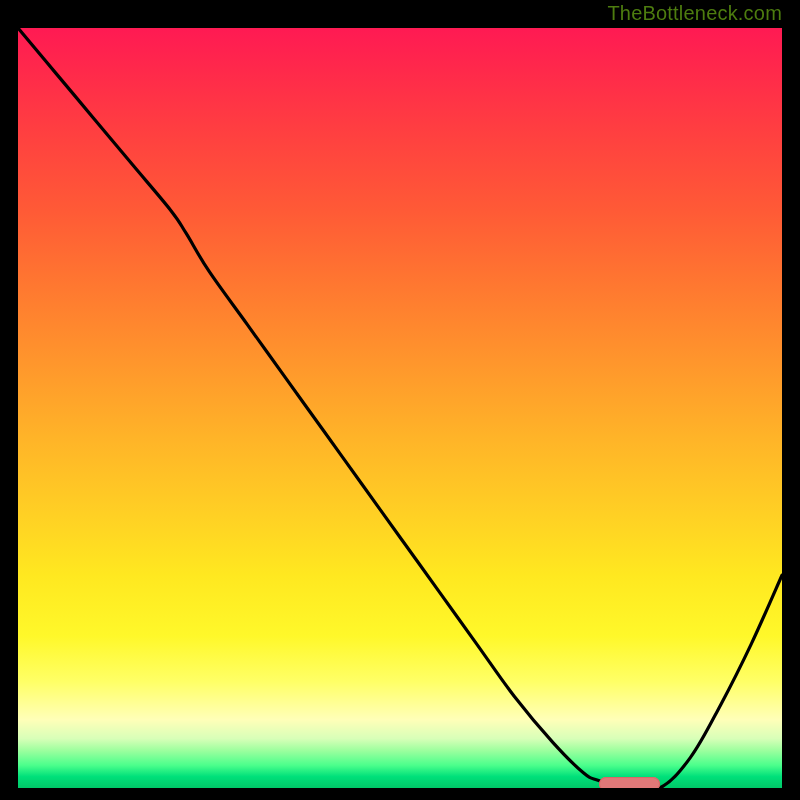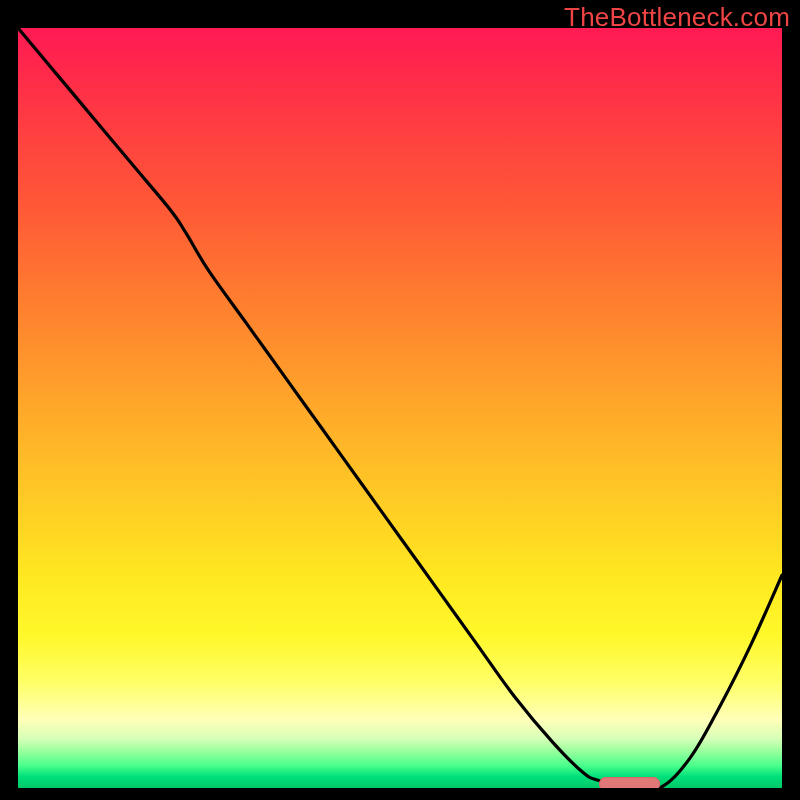--- a/index.html
+++ b/index.html
@@ -58,23 +58,23 @@
   .curve-svg {
     position: absolute;
     top: 0;
     left: 0;
     width: 100%;
     height: 100%;
   }
   .watermark {
     position: absolute;
     top: 2px;
-    right: 10px;
-    color: #ef4444;
-    font-size: 26px;
+    right: 18px;
+    color: #4d7c0f;
+    font-size: 20px;
     font-weight: 400;
     letter-spacing: 0.2px;
   }
   .marker {
     position: absolute;
     border-radius: 8px;
   }
 </style>
 </head>
 <body>

